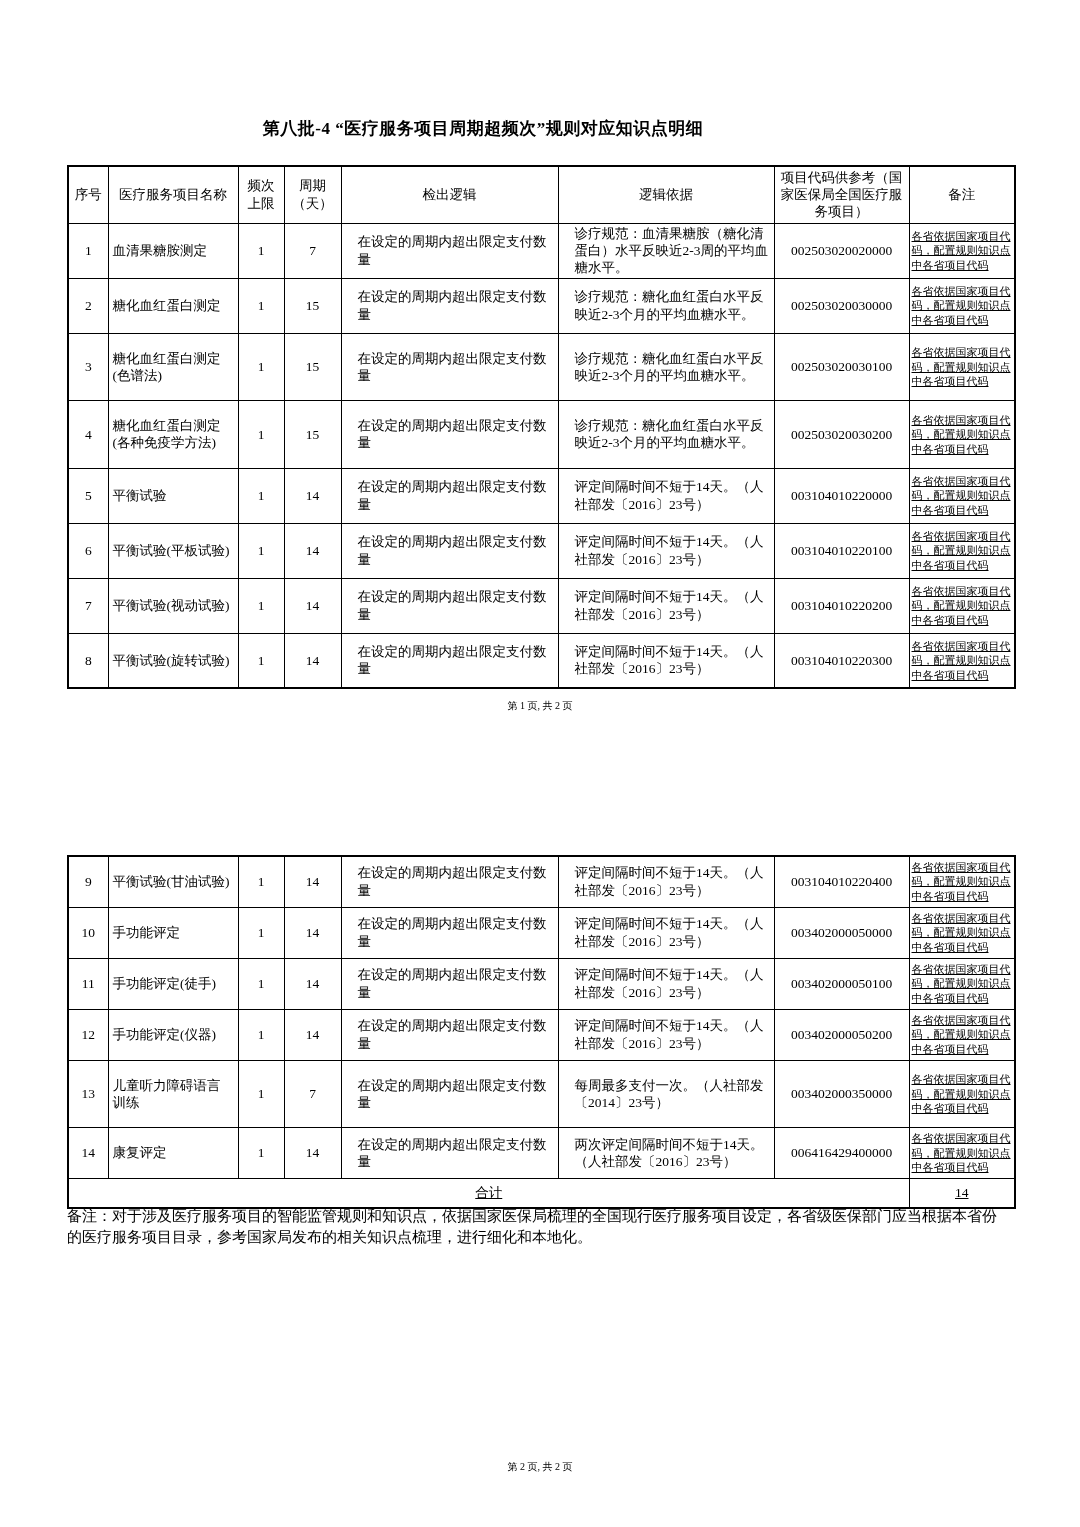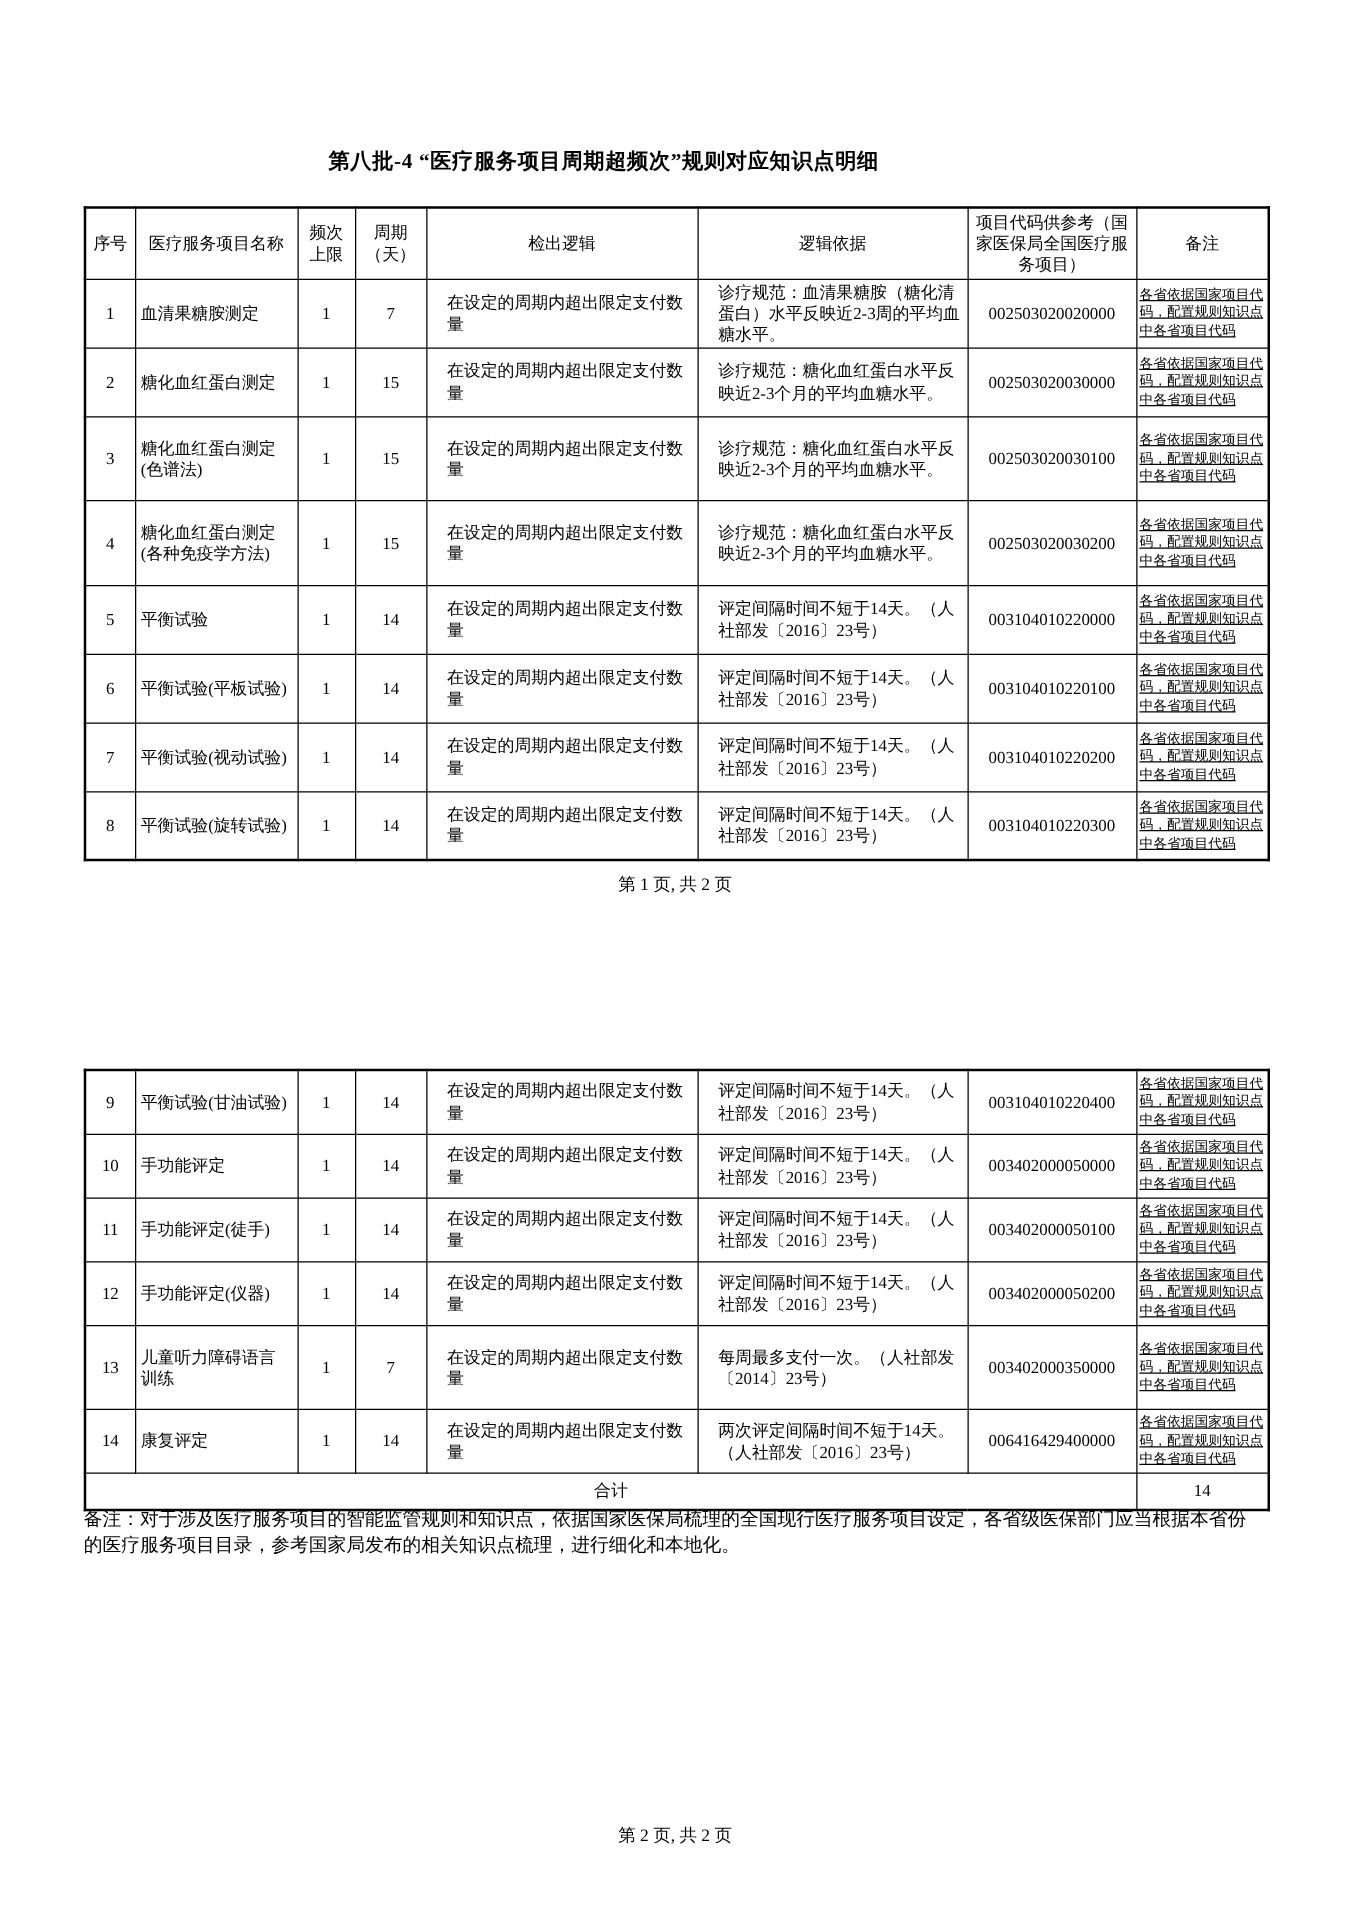--- a/index.html
+++ b/index.html
@@ -37,37 +37,37 @@
     font-size: 13.5px;
     font-weight: normal;
     line-height: 1.28;
     vertical-align: middle;
     overflow: hidden;
     word-break: normal;
   }
   #table1 thead tr { height: 57px; }
   #table1 tbody tr { height: 55px; }
   #table2 tbody tr { height: 51px; }
-  tr.total-row { height: 29px !important; }
+  tr.total-row { height: 29px !important; text-decoration: underline; }
   th { text-align: center; }
   .c-center { text-align: center; }
   .c-left { text-align: left; padding-left: 16px; }
   td.c-name { padding: 16px 4px; }
   td.c-remark {
     font-size: 11px;
     line-height: 1.32;
     padding: 1px 2px;
     text-decoration: underline;
   }
   .page-footer {
     position: absolute;
     left: 0;
     width: 1080px;
     text-align: center;
-    font-size: 14px;
+    font-size: 10px;
   }
   #footer1 { top: 699px; }
   #footer2 { top: 1460px; }
   .footnote {
     position: absolute;
     left: 67px;
     top: 1206px;
     width: 940px;
     font-size: 15px;
     line-height: 20.5px;

